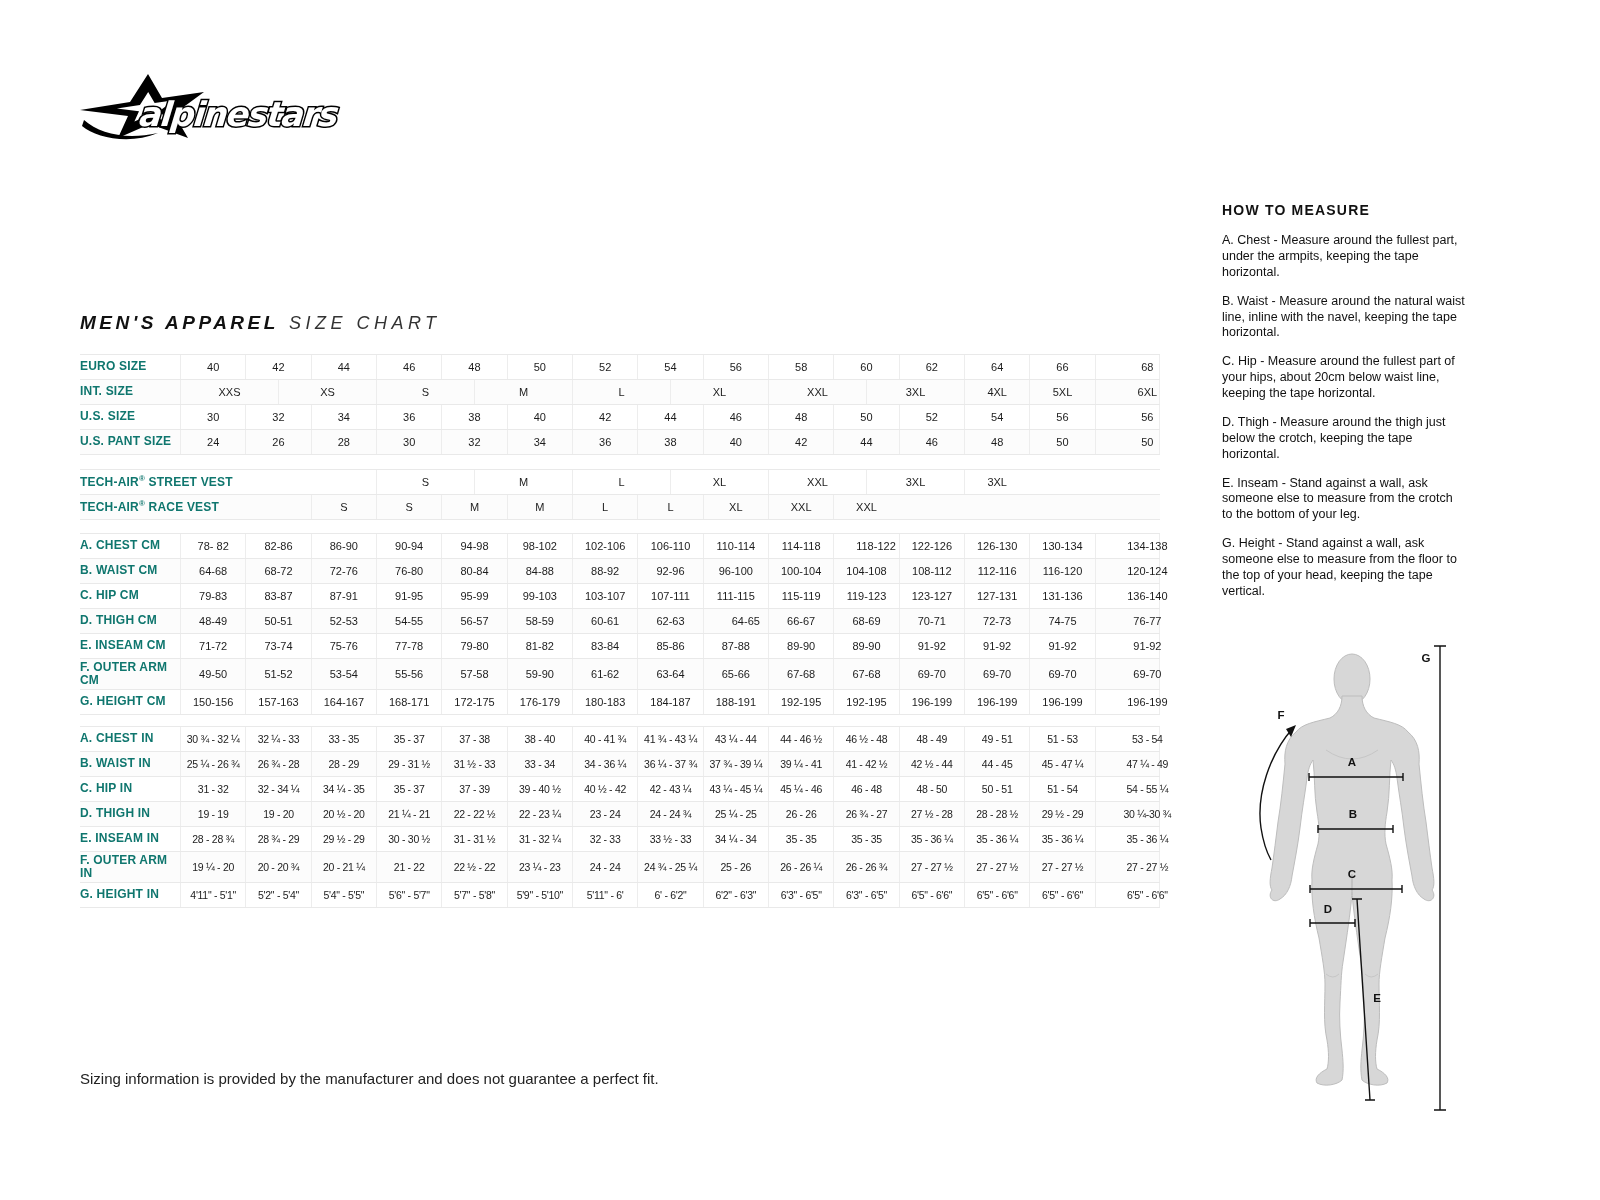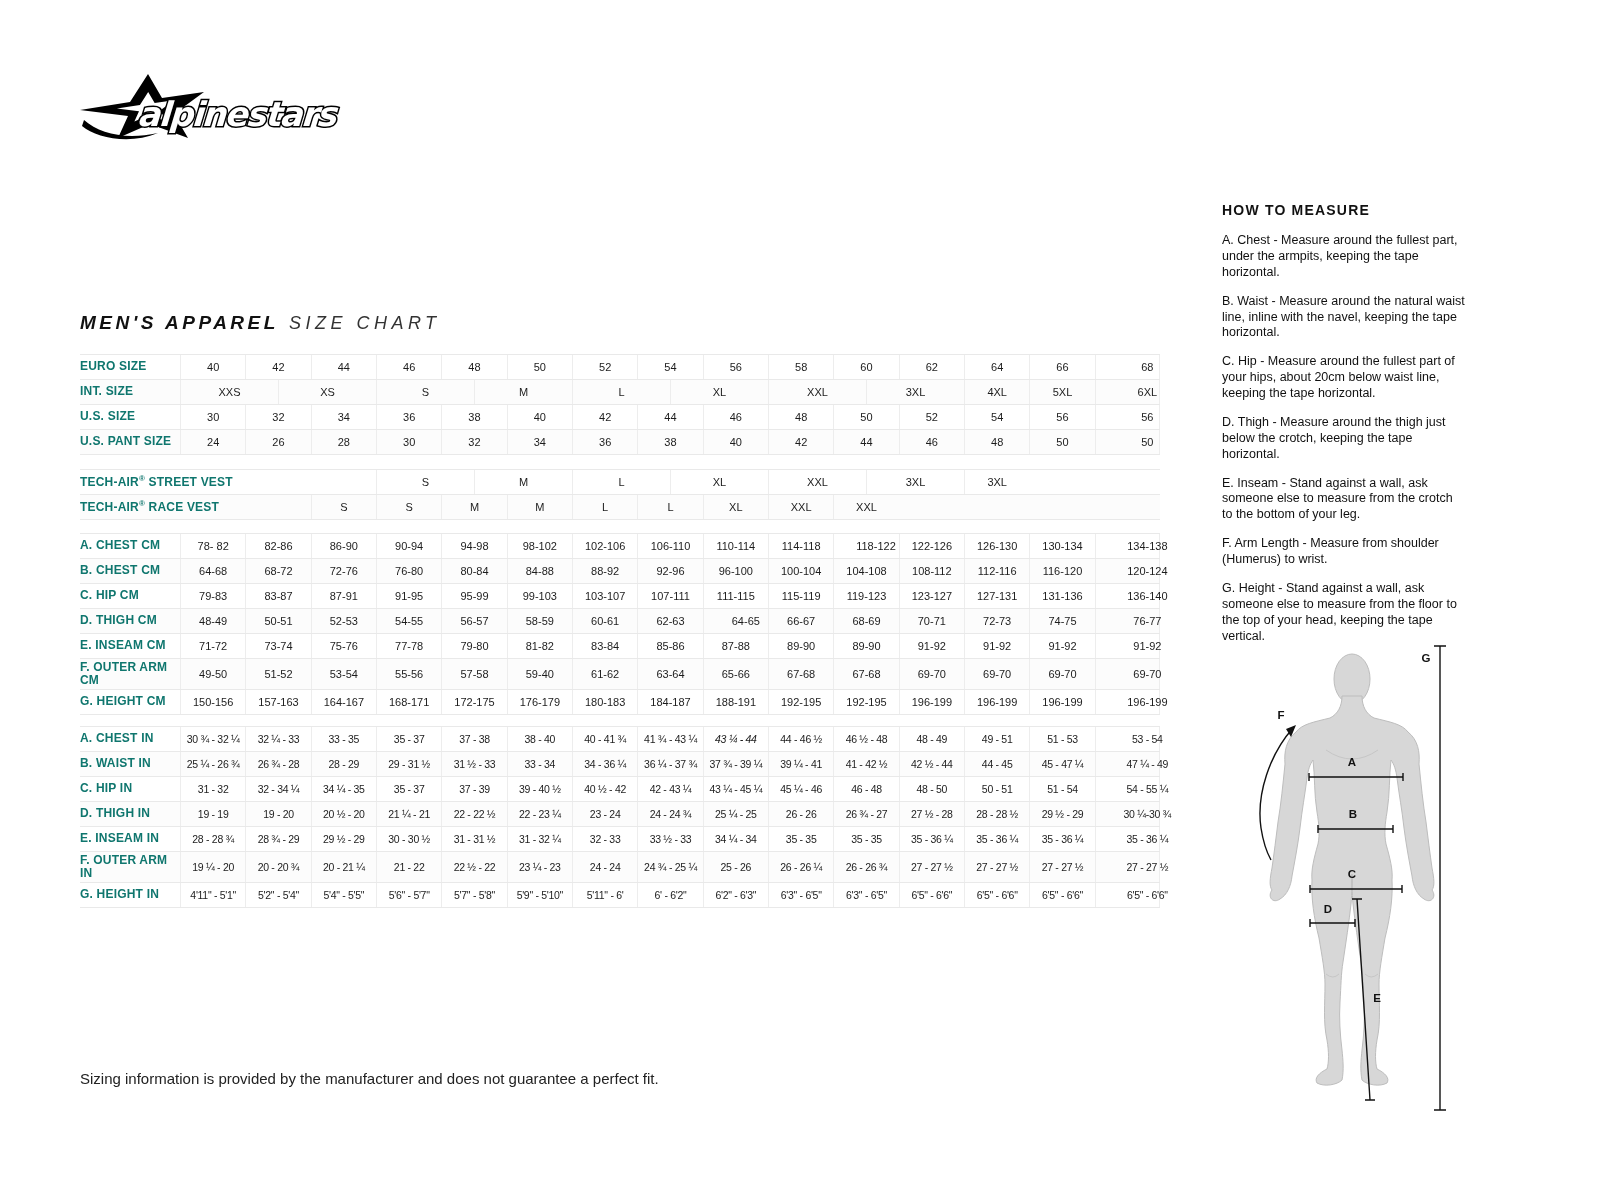--- a/index.html
+++ b/index.html
@@ -176,21 +176,21 @@
           <span class="tcell" style="grid-column: span 2;">106-110</span>
           <span class="tcell" style="grid-column: span 2;">110-114</span>
           <span class="tcell" style="grid-column: span 2;">114-118</span>
           <span class="tcell" style="grid-column: span 2; padding-left: 19px;">118-122</span>
           <span class="tcell" style="grid-column: span 2;">122-126</span>
           <span class="tcell" style="grid-column: span 2;">126-130</span>
           <span class="tcell" style="grid-column: span 2;">130-134</span>
           <span class="tcell" style="grid-column: span 2;">134-138</span>
         </div>
         <div class="trow">
-          <span class="rowlabel">B. CHEST CM</span>
+          <span class="rowlabel">B. WAIST CM</span>
           <span class="tcell" style="grid-column: span 2;">64-68</span>
           <span class="tcell" style="grid-column: span 2;">68-72</span>
           <span class="tcell" style="grid-column: span 2;">72-76</span>
           <span class="tcell" style="grid-column: span 2;">76-80</span>
           <span class="tcell" style="grid-column: span 2;">80-84</span>
           <span class="tcell" style="grid-column: span 2;">84-88</span>
           <span class="tcell" style="grid-column: span 2;">88-92</span>
           <span class="tcell" style="grid-column: span 2;">92-96</span>
           <span class="tcell" style="grid-column: span 2;">96-100</span>
           <span class="tcell" style="grid-column: span 2;">100-104</span>
@@ -254,21 +254,21 @@
           <span class="tcell" style="grid-column: span 2;">91-92</span>
           <span class="tcell" style="grid-column: span 2;">91-92</span>
         </div>
         <div class="trow tall">
           <span class="rowlabel">F. OUTER ARM CM</span>
           <span class="tcell" style="grid-column: span 2;">49-50</span>
           <span class="tcell" style="grid-column: span 2;">51-52</span>
           <span class="tcell" style="grid-column: span 2;">53-54</span>
           <span class="tcell" style="grid-column: span 2;">55-56</span>
           <span class="tcell" style="grid-column: span 2;">57-58</span>
-          <span class="tcell" style="grid-column: span 2;">59-40</span>
+          <span class="tcell" style="grid-column: span 2;">59-90</span>
           <span class="tcell" style="grid-column: span 2;">61-62</span>
           <span class="tcell" style="grid-column: span 2;">63-64</span>
           <span class="tcell" style="grid-column: span 2;">65-66</span>
           <span class="tcell" style="grid-column: span 2;">67-68</span>
           <span class="tcell" style="grid-column: span 2;">67-68</span>
           <span class="tcell" style="grid-column: span 2;">69-70</span>
           <span class="tcell" style="grid-column: span 2;">69-70</span>
           <span class="tcell" style="grid-column: span 2;">69-70</span>
           <span class="tcell" style="grid-column: span 2;">69-70</span>
         </div>
@@ -295,21 +295,21 @@
         <div class="trow in-row">
           <span class="rowlabel">A. CHEST IN</span>
           <span class="tcell" style="grid-column: span 2;">30 ¾ - 32 ¼</span>
           <span class="tcell" style="grid-column: span 2;">32 ¼ - 33</span>
           <span class="tcell" style="grid-column: span 2;">33 - 35</span>
           <span class="tcell" style="grid-column: span 2;">35 - 37</span>
           <span class="tcell" style="grid-column: span 2;">37 - 38</span>
           <span class="tcell" style="grid-column: span 2;">38 - 40</span>
           <span class="tcell" style="grid-column: span 2;">40 - 41 ¾</span>
           <span class="tcell" style="grid-column: span 2;">41 ¾ - 43 ¼</span>
-          <span class="tcell" style="grid-column: span 2; font-style: italic;">43 ¼ - 44</span>
+          <span class="tcell" style="grid-column: span 2;">43 ¼ - 44</span>
           <span class="tcell" style="grid-column: span 2;">44 - 46 ½</span>
           <span class="tcell" style="grid-column: span 2;">46 ½ - 48</span>
           <span class="tcell" style="grid-column: span 2;">48 - 49</span>
           <span class="tcell" style="grid-column: span 2;">49 - 51</span>
           <span class="tcell" style="grid-column: span 2;">51 - 53</span>
           <span class="tcell" style="grid-column: span 2;">53 - 54</span>
         </div>
         <div class="trow in-row">
           <span class="rowlabel">B. WAIST IN</span>
           <span class="tcell" style="grid-column: span 2;">25 ¼ - 26 ¾</span>
@@ -421,21 +421,20 @@
       </div>
     </div>
 
   <aside class="measure-guide">
     <h2>HOW TO MEASURE</h2>
     <p>A. Chest - Measure around the fullest part, under the armpits, keeping the tape horizontal.</p>
     <p>B. Waist - Measure around the natural waist line, inline with the navel, keeping the tape horizontal.</p>
     <p>C. Hip - Measure around the fullest part of your hips, about 20cm below waist line, keeping the tape horizontal.</p>
     <p>D. Thigh - Measure around the thigh just below the crotch, keeping the tape horizontal.</p>
     <p>E. Inseam - Stand against a wall, ask someone else to measure from the crotch to the bottom of your leg.</p>
-    <p>F. Arm Length - Measure from shoulder (Humerus) to wrist.</p>
     <p>G. Height - Stand against a wall, ask someone else to measure from the floor to the top of your head, keeping the tape vertical.</p>
   </aside>
 
   <div class="diagram">
     <svg width="220" height="490" viewBox="0 0 220 490">
       <g>
         <ellipse cx="112" cy="57" rx="18" ry="25" fill="#d7d7d7" stroke="#bdbdbd"></ellipse>
         <path fill="#d7d7d7" stroke="#bdbdbd" d="
           M 102,74
           C 102,84 98,92 90,96

